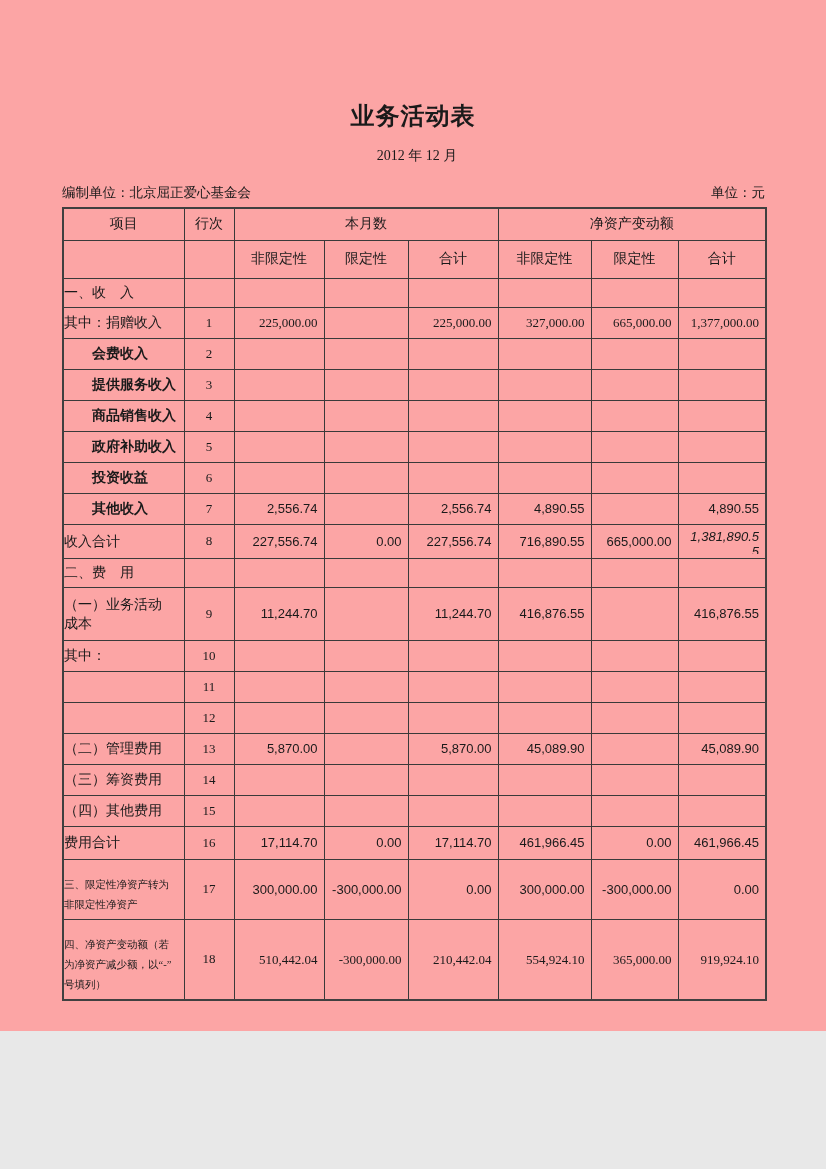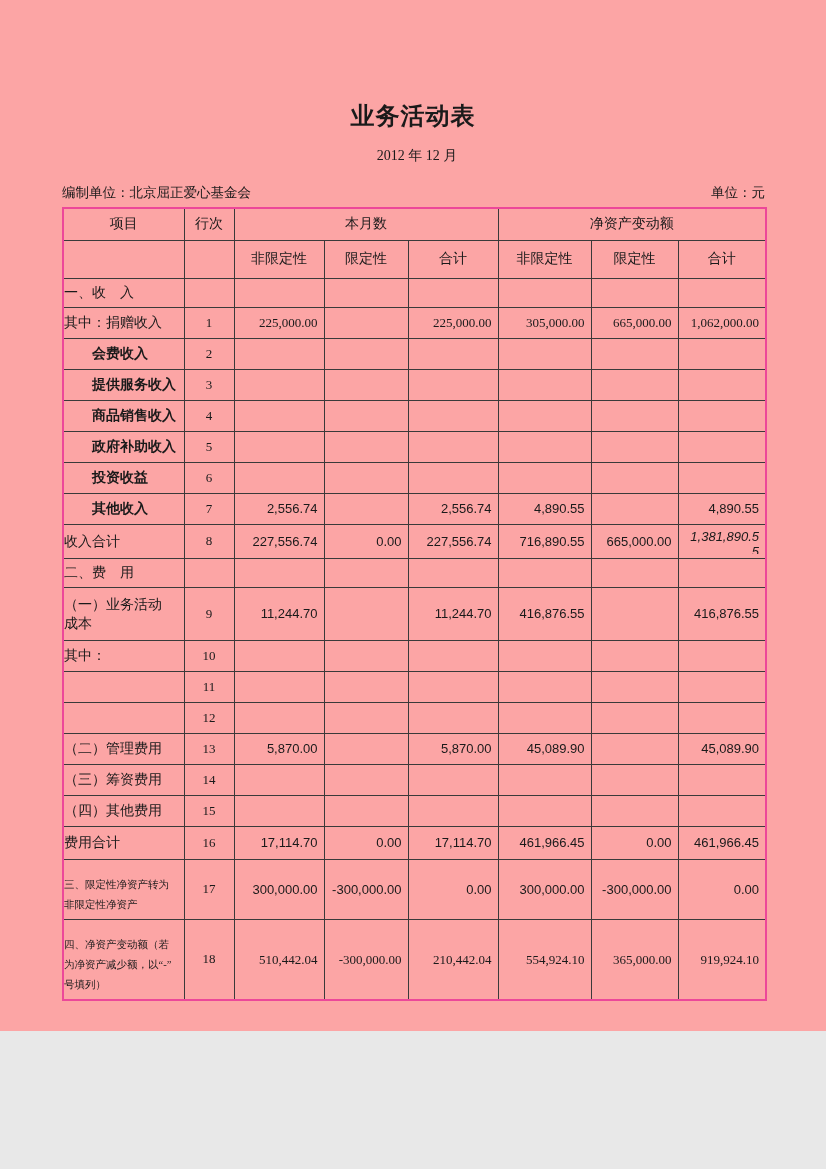--- a/index.html
+++ b/index.html
@@ -26,21 +26,21 @@
   .meta-row{
     position:absolute;top:184px;left:62px;width:703px;
     display:flex;justify-content:space-between;align-items:flex-end;
     font-size:13.5px;
   }
   table.stmt{
     position:absolute;top:207px;left:62px;
     width:703px;
     border-collapse:collapse;
     table-layout:fixed;
-    border:2px solid #ec4899;
+    border:2px solid #404040;
   }
   table.stmt td,table.stmt th{
     border:1px solid #3a3a3a;
     padding:0;
     vertical-align:middle;
     overflow:hidden;
     font-weight:normal;
   }
   tr.hr1{height:32px;}
   tr.hr2{height:38px;}
@@ -147,27 +147,27 @@
           <td class="num serif-num">
             <div class="cw">225,000.00</div>
           </td>
           <td class="num serif-num">
             <div class="cw"></div>
           </td>
           <td class="num serif-num">
             <div class="cw">225,000.00</div>
           </td>
           <td class="num serif-num">
-            <div class="cw">305,000.00</div>
+            <div class="cw">327,000.00</div>
           </td>
           <td class="num serif-num">
             <div class="cw">665,000.00</div>
           </td>
           <td class="num serif-num">
-            <div class="cw">1,062,000.00</div>
+            <div class="cw">1,377,000.00</div>
           </td>
         </tr>
         <tr class="h31">
           <td class="label indent">会费收入</td>
           <td class="line-no">2</td>
           <td class="num serif-num">
             <div class="cw"></div>
           </td>
           <td class="num serif-num">
             <div class="cw"></div>

